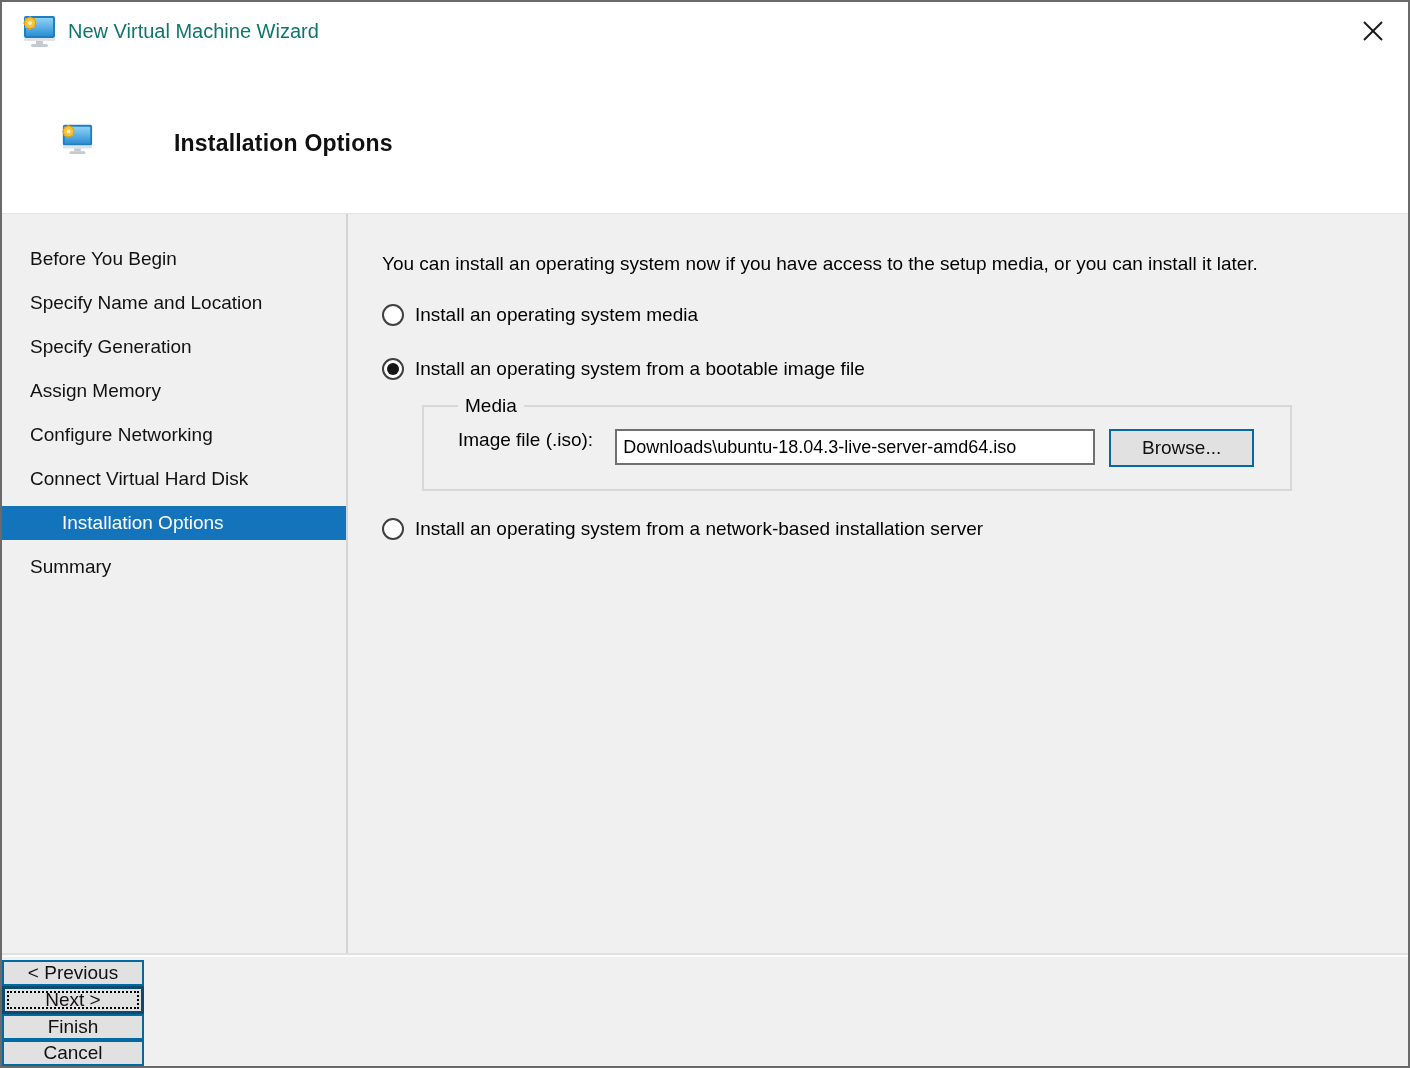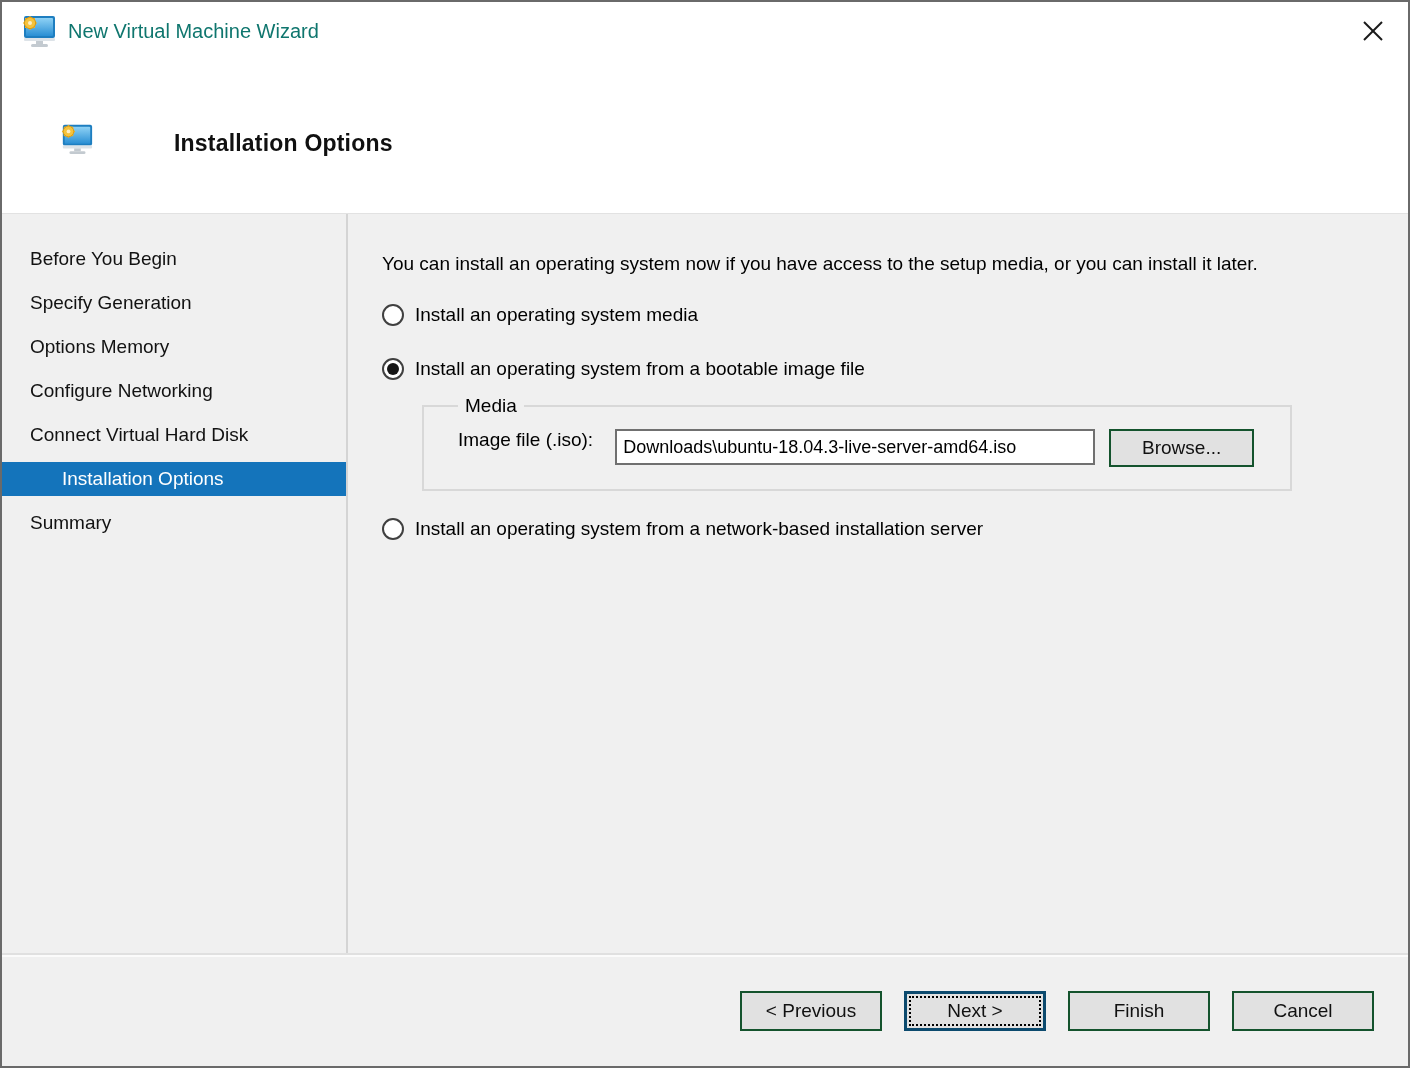--- a/index.html
+++ b/index.html
@@ -95,33 +95,33 @@
   .media-row { display: flex; margin-top: 8px; }
   .media-label { font-size: 19px; color: #000; margin-right: 22px; white-space: nowrap; }
   .iso-input {
     width: 480px; height: 36px;
     border: 2px solid #707070; background: #ffffff;
     font-family: "Liberation Sans", sans-serif;
     font-size: 18px; color: #000; padding: 0 6px;
   }
   .btn {
     height: 40px; background: #e1e1e1;
-    border: 2px solid #14532d;
+    border: 2px solid #0369a1;
     font-family: "Liberation Sans", sans-serif;
     font-size: 19px; color: #111; cursor: pointer;
   }
   .browse-btn { width: 145px; height: 38px; margin-left: 14px; }
 
   
   .footer {
     height: 113px; flex-shrink: 0; background: #f0f0f0;
     border-top: 2px solid #e0e0e0;
     box-shadow: inset 0 2px 0 #fbfbfb;
     display: flex; justify-content: flex-end; align-items: flex-start;
-    padding: 36px 34px 0 0; gap: 22px;
+    padding: 36px 34px 0 0;  flex-direction: column;
   }
   .footer .btn { width: 142px; }
   .btn.next {
     border: 3px solid #0c4a6e; position: relative;
   }
   .btn.next::after {
     content: ""; position: absolute; inset: 2px;
     border: 2px dotted #000; pointer-events: none;
   }
 </style>
@@ -169,22 +169,23 @@
     <svg class="header-icon" viewBox="0 0 38 36">
         <use href="#vm-icon"></use>
       </svg>
     <div class="page-title">Installation Options</div>
   </div>
 
   <div class="body">
 
     <div class="sidebar">
       <div class="nav-item">Before You Begin</div>
+      <div class="nav-item">Specify Name and Location</div>
       <div class="nav-item">Specify Generation</div>
-      <div class="nav-item">Options Memory</div>
+      <div class="nav-item">Assign Memory</div>
       <div class="nav-item">Configure Networking</div>
       <div class="nav-item">Connect Virtual Hard Disk</div>
       <div class="nav-item selected">Installation Options</div>
       <div class="nav-item">Summary</div>
     </div>
 
     <div class="content">
       <p class="intro">You can install an operating system now if you have access to the setup media, or you can install it later.</p>
 
       <div class="option-row first">

